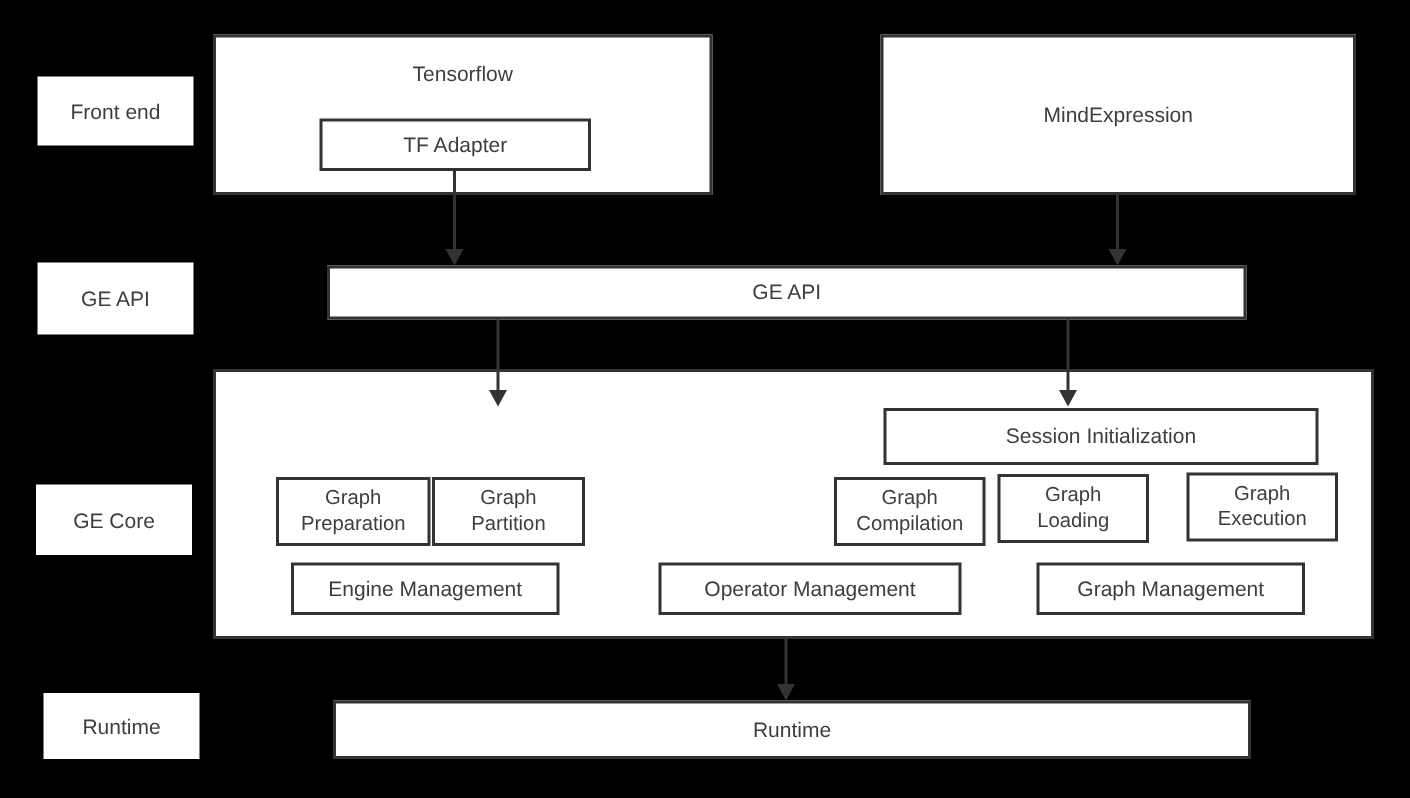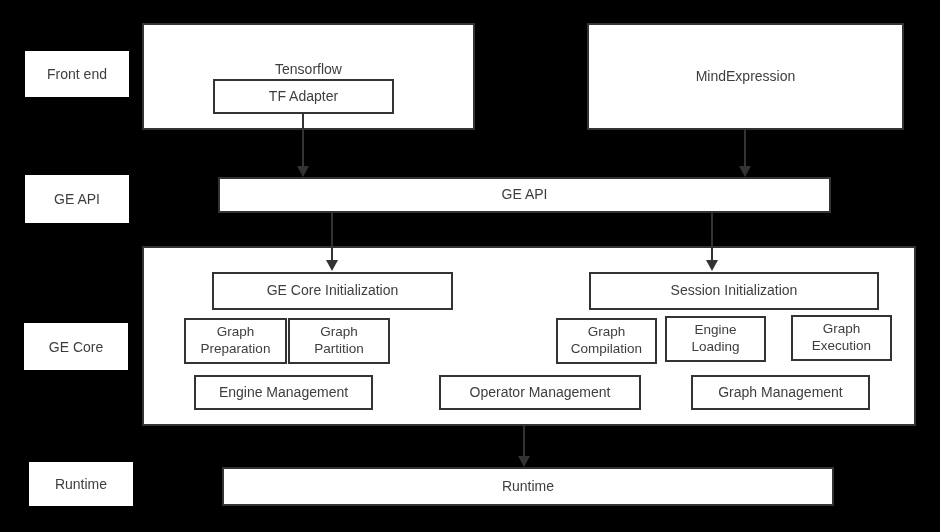--- a/index.html
+++ b/index.html
@@ -15,21 +15,21 @@
     border:2px solid var(--line,#333333);
     display:flex;align-items:center;justify-content:center;
     text-align:center;font-size:14px;line-height:1.25;
   }
   .plain{
     background:var(--boxbg,#ffffff);border:none;
     display:flex;align-items:center;justify-content:center;
     text-align:center;font-size:14px;
   }
   .small{font-size:13.5px;padding:0 4px;}
-  .box-title{position:absolute;left:0;right:0;top:36px;text-align:center;font-size:14px;}
+  .box-title{position:absolute;left:0;right:0;top:16px;text-align:center;font-size:14px;}
   .arrow{position:absolute;width:12px;}
   .arrow .shaft{
     position:absolute;left:50%;transform:translateX(-50%);
     top:0;height:calc(100% - 9px);width:2px;background:var(--line,#333333);
   }
   .arrow .head{
     position:absolute;bottom:0;left:50%;transform:translateX(-50%);
     width:0;height:0;
     border-left:6px solid transparent;border-right:6px solid transparent;
     border-top:11px solid var(--line,#333333);
@@ -49,27 +49,26 @@
     <div class="box-title">Tensorflow</div>
     <div class="abs box" style="left:69px;top:54px;width:181px;height:35px;">TF Adapter</div>
   </div>
 
   <div class="abs box" style="left:587px;top:23px;width:317px;height:107px;">MindExpression</div>
 
   <div class="abs box" style="left:218px;top:177px;width:613px;height:36px;">GE API</div>
 
   <div class="abs box" style="left:142px;top:246px;width:774px;height:180px;">
 
-    <div class="abs box" style="left:68px;top:24px;width:241px;height:38px;">GE Core Initialization</div>
     <div class="abs box" style="left:445px;top:24px;width:290px;height:38px;">Session Initialization</div>
 
     <div class="abs box small" style="left:40px;top:70px;width:103px;height:46px;">Graph Preparation</div>
     <div class="abs box small" style="left:144px;top:70px;width:102px;height:46px;">Graph Partition</div>
     <div class="abs box small" style="left:396px;top:70px;width:101px;height:46px;margin-left:16px;">Graph Compilation</div>
-    <div class="abs box small" style="left:521px;top:68px;width:101px;height:46px;">Engine Loading</div>
+    <div class="abs box small" style="left:521px;top:68px;width:101px;height:46px;">Graph Loading</div>
     <div class="abs box small" style="left:647px;top:67px;width:101px;height:46px;">Graph Execution</div>
 
     <div class="abs box" style="left:50px;top:127px;width:179px;height:35px;">Engine Management</div>
     <div class="abs box" style="left:295px;top:127px;width:202px;height:35px;">Operator Management</div>
     <div class="abs box" style="left:547px;top:127px;width:179px;height:35px;">Graph Management</div>
   </div>
 
   <div class="abs box" style="left:222px;top:467px;width:612px;height:39px;">Runtime</div>
 
   <div class="arrow" style="left:297px;top:114px;height:63px;">

